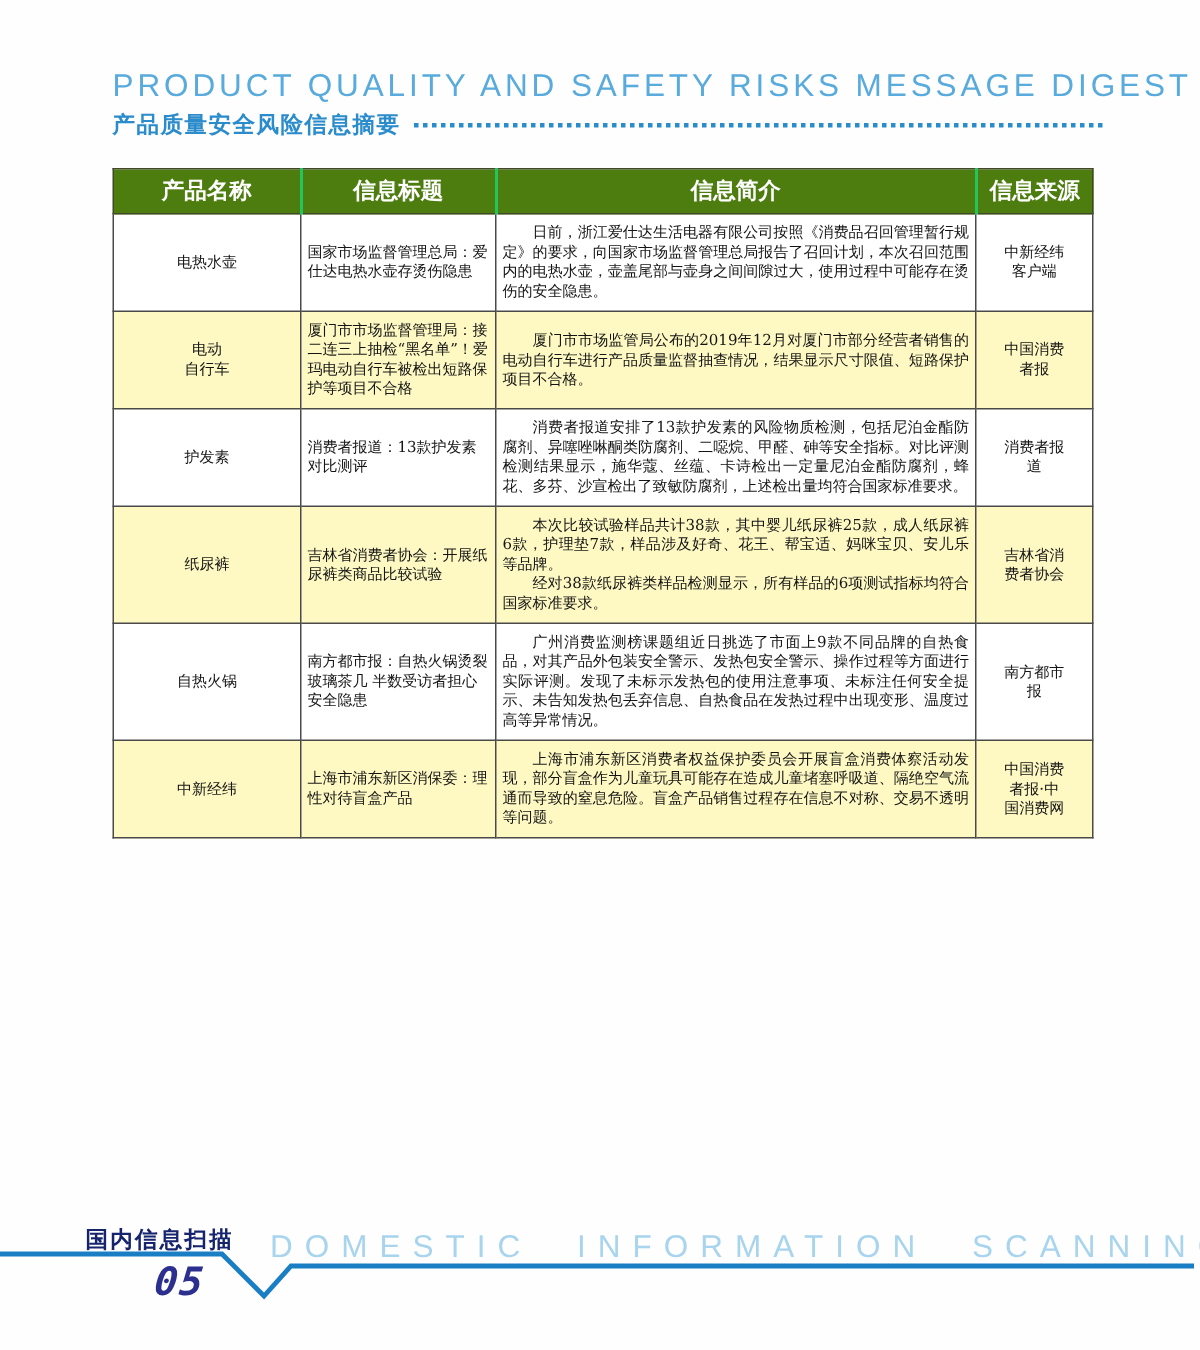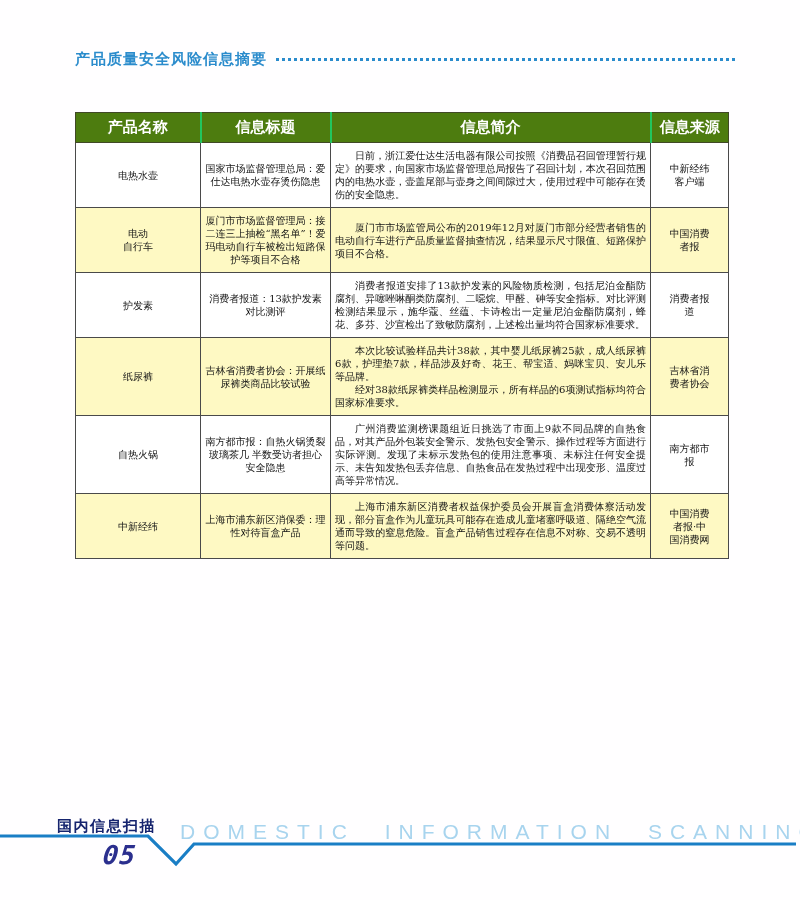--- a/index.html
+++ b/index.html
@@ -40,21 +40,21 @@
     padding:5px 2px; text-align:center;
     border:1px solid #414927;
   }
   table.digest th + th { border-left:2px solid #22c55e; }
   table.digest td {
     border:1px solid #4a4a4a; font-size:10px; line-height:1.3;
     padding:6px 4px; vertical-align:middle; background:#ffffff;
   }
   table.digest tr.beige td { background:#fef9c3; }
   td.product, td.source { text-align:center; white-space:pre-line; padding:6px 3px; }
-  td.title-cell { text-align:center; padding:6px 13px; }
+  td.title-cell { padding:6px 13px; }
   td.summary p { margin:0; text-indent:2em; text-align:justify; }
 
   
   .ftr { position:absolute; left:0; top:808px; width:800px; height:92px; }
   .ftr svg { position:absolute; left:0; top:0; }
   .footer-zh {
     position:absolute; left:57px; top:9px;
     font-family:"DejaVu Sans","Liberation Sans",sans-serif;
     font-size:15px; font-weight:700; color:#16246e; letter-spacing:1.5px;
     white-space:nowrap;
@@ -71,20 +71,21 @@
     font-size:21px; color:#a8d4ee; letter-spacing:8px; word-spacing:16px;
     white-space:nowrap; font-weight:400;
   }
 </style>
 </head>
 <body>
 
 <div class="page">
 
   <div class="hdr">
+    <div class="title-en">PRODUCT QUALITY AND SAFETY RISKS MESSAGE DIGEST</div>
     <div class="subtitle-row">
       <span class="title-zh">产品质量安全风险信息摘要</span>
       <span class="dotted-leader"></span>
     </div>
   </div>
 
   <table class="digest">
     <colgroup>
         <col class="c1">
         <col class="c2">

